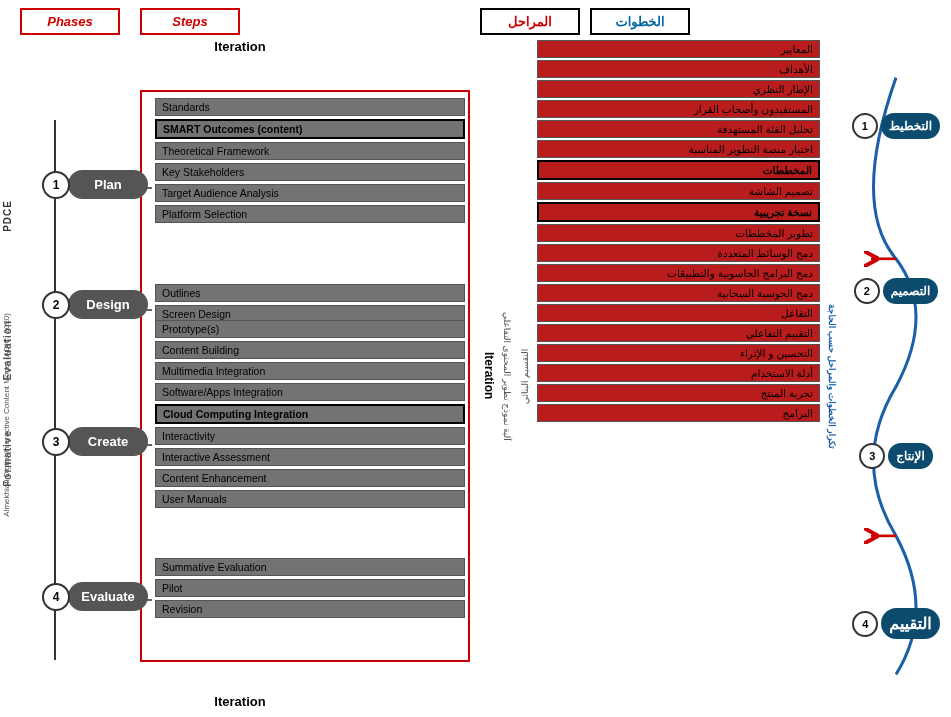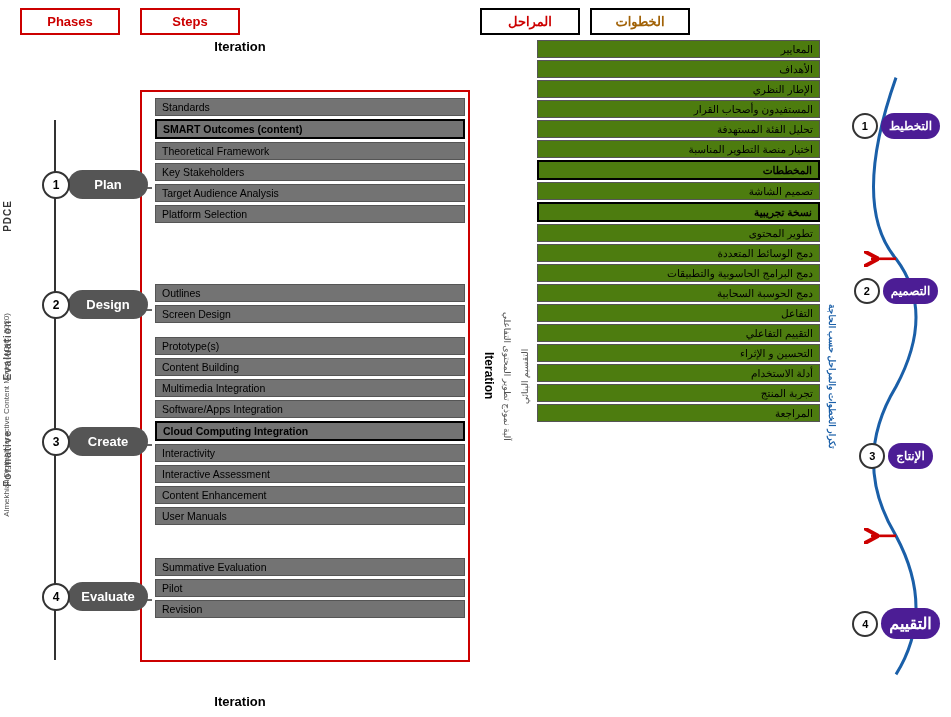--- a/index.html
+++ b/index.html
@@ -45,20 +45,21 @@
     }
 
     .header-box {
       border: 2px solid #cc0000;
       padding: 4px 20px;
       font-weight: bold;
       font-size: 13px;
       color: #cc0000;
       text-align: center;
       min-width: 100px;
+      font-style: italic;
     }
 
     .iteration-label {
       text-align: center;
       font-size: 13px;
       font-weight: bold;
       color: #000;
       margin-top: 4px;
     }
 
@@ -180,35 +181,35 @@
       border: 2px solid #333;
       display: flex;
       align-items: center;
       justify-content: center;
       font-weight: bold;
       font-size: 11px;
       flex-shrink: 0;
     }
 
     .ar-phase-pill {
-      background: #4c1d95;
+      background: #0c4a6e;
       color: #fff;
       font-weight: bold;
       font-size: 12px;
       padding: 6px 8px;
       border-radius: 20px;
       text-align: center;
       direction: rtl;
     }
 
     .ar-step-item {
       border: 1px solid #555;
       padding: 2px 6px;
       font-size: 10.5px;
-      background: #4d7c0f;
+      background: #b91c1c;
       color: #000;
       text-align: right;
       direction: rtl;
       white-space: nowrap;
     }
 
     .ar-step-item.bold-ar {
       border: 2px solid #000;
       font-weight: bold;
     }
@@ -283,21 +284,21 @@
       <div class="step-item">Key Stakeholders</div>
       <div class="step-item">Target Audience Analysis</div>
       <div class="step-item">Platform Selection</div>
     </div>
 
     <div style="position:absolute; left:155px; top:284px; right:15px; display:flex; flex-direction:column; gap:3px; z-index:3;">
       <div class="step-item">Outlines</div>
       <div class="step-item">Screen Design</div>
     </div>
 
-    <div style="position:absolute; left:155px; top:337px; right:15px; display:flex; flex-direction:column; gap:3px; z-index:3;">
+    <div style="position:absolute; left:155px; top:320px; right:15px; display:flex; flex-direction:column; gap:3px; z-index:3;">
       <div class="step-item">Prototype(s)</div>
       <div class="step-item">Content Building</div>
       <div class="step-item">Multimedia Integration</div>
       <div class="step-item">Software/Apps Integration</div>
       <div class="step-item bold-border">Cloud Computing Integration</div>
       <div class="step-item">Interactivity</div>
       <div class="step-item">Interactive Assessment</div>
       <div class="step-item">Content Enhancement</div>
       <div class="step-item">User Manuals</div>
     </div>
@@ -308,21 +309,21 @@
       <div class="step-item">Revision</div>
     </div>
 
     <div class="iteration-bottom">Iteration</div>
 
   </div>
 
   <div class="right-side" style="position:relative; display:flex; flex-direction:column;">
 
     <div style="display:flex; flex-direction:row; justify-content:flex-end; gap:10px; padding:8px 10px 0 0; direction:rtl;">
-      <div style="border:2px solid #000; padding:4px 16px; font-weight:bold; font-size:13px; color:#a16207; text-align:center; min-width:100px;">الخطوات</div>
+      <div style="border:2px solid #000; padding:4px 16px; font-weight:bold; font-size:13px; color:#0369a1; text-align:center; min-width:100px;">الخطوات</div>
       <div style="border:2px solid #000; padding:4px 16px; font-weight:bold; font-size:13px; color:#cc0000; text-align:center; min-width:100px;">المراحل</div>
     </div>
 
     <div style="display:flex; flex-direction:row; flex:1; direction:rtl; position:relative; overflow:hidden;">
 
       <div style="width:110px; display:flex; flex-direction:column; justify-content:space-around; padding:8px 4px; align-items:center; position:relative;">
 
         <svg style="position:absolute; left:0; top:0; width:100%; height:100%; z-index:1;" viewBox="0 0 110 640" preserveAspectRatio="none">
 
           <path d="M 55 40 Q 10 160 55 210 Q 95 260 55 330 Q 10 400 55 470 Q 95 540 55 600" stroke="#1a5fa8" stroke-width="3" fill="none"></path>
@@ -365,31 +366,31 @@
         <div class="ar-step-item">الأهداف</div>
         <div class="ar-step-item">الإطار النظري</div>
         <div class="ar-step-item">المستفيدون وأصحاب القرار</div>
         <div class="ar-step-item">تحليل الفئة المستهدفة</div>
         <div class="ar-step-item">اختيار منصة التطوير المناسبة</div>
 
         <div class="ar-step-item bold-ar">المخططات</div>
         <div class="ar-step-item">تصميم الشاشة</div>
 
         <div class="ar-step-item bold-ar">نسخة تجريبية</div>
-        <div class="ar-step-item">تطوير المحتوى</div>
+        <div class="ar-step-item">تطوير المخططات</div>
         <div class="ar-step-item">دمج الوسائط المتعددة</div>
         <div class="ar-step-item">دمج البرامج الحاسوبية والتطبيقات</div>
         <div class="ar-step-item">دمج الحوسبة السحابية</div>
         <div class="ar-step-item">التفاعل</div>
         <div class="ar-step-item">التقييم التفاعلي</div>
         <div class="ar-step-item">التحسين و الإثراء</div>
         <div class="ar-step-item">أدلة الاستخدام</div>
 
         <div class="ar-step-item">تجربة المنتج</div>
-        <div class="ar-step-item">المراجعة</div>
+        <div class="ar-step-item">البرامج</div>
       </div>
 
       <div style="width:18px; writing-mode:vertical-rl; font-size:9px; color:#555; display:flex; align-items:center; justify-content:center; transform:rotate(180deg);">التقسيم البنائي</div>
 
       <div style="width:18px; writing-mode:vertical-rl; font-size:9px; color:#555; display:flex; align-items:center; justify-content:center;">
         <span>آلية نموذج تطوير المحتوى التفاعلي</span>
       </div>
 
       <div style="width:18px; writing-mode:vertical-rl; font-size:12px; font-weight:bold; display:flex; align-items:center; justify-content:center;">Iteration</div>
 

